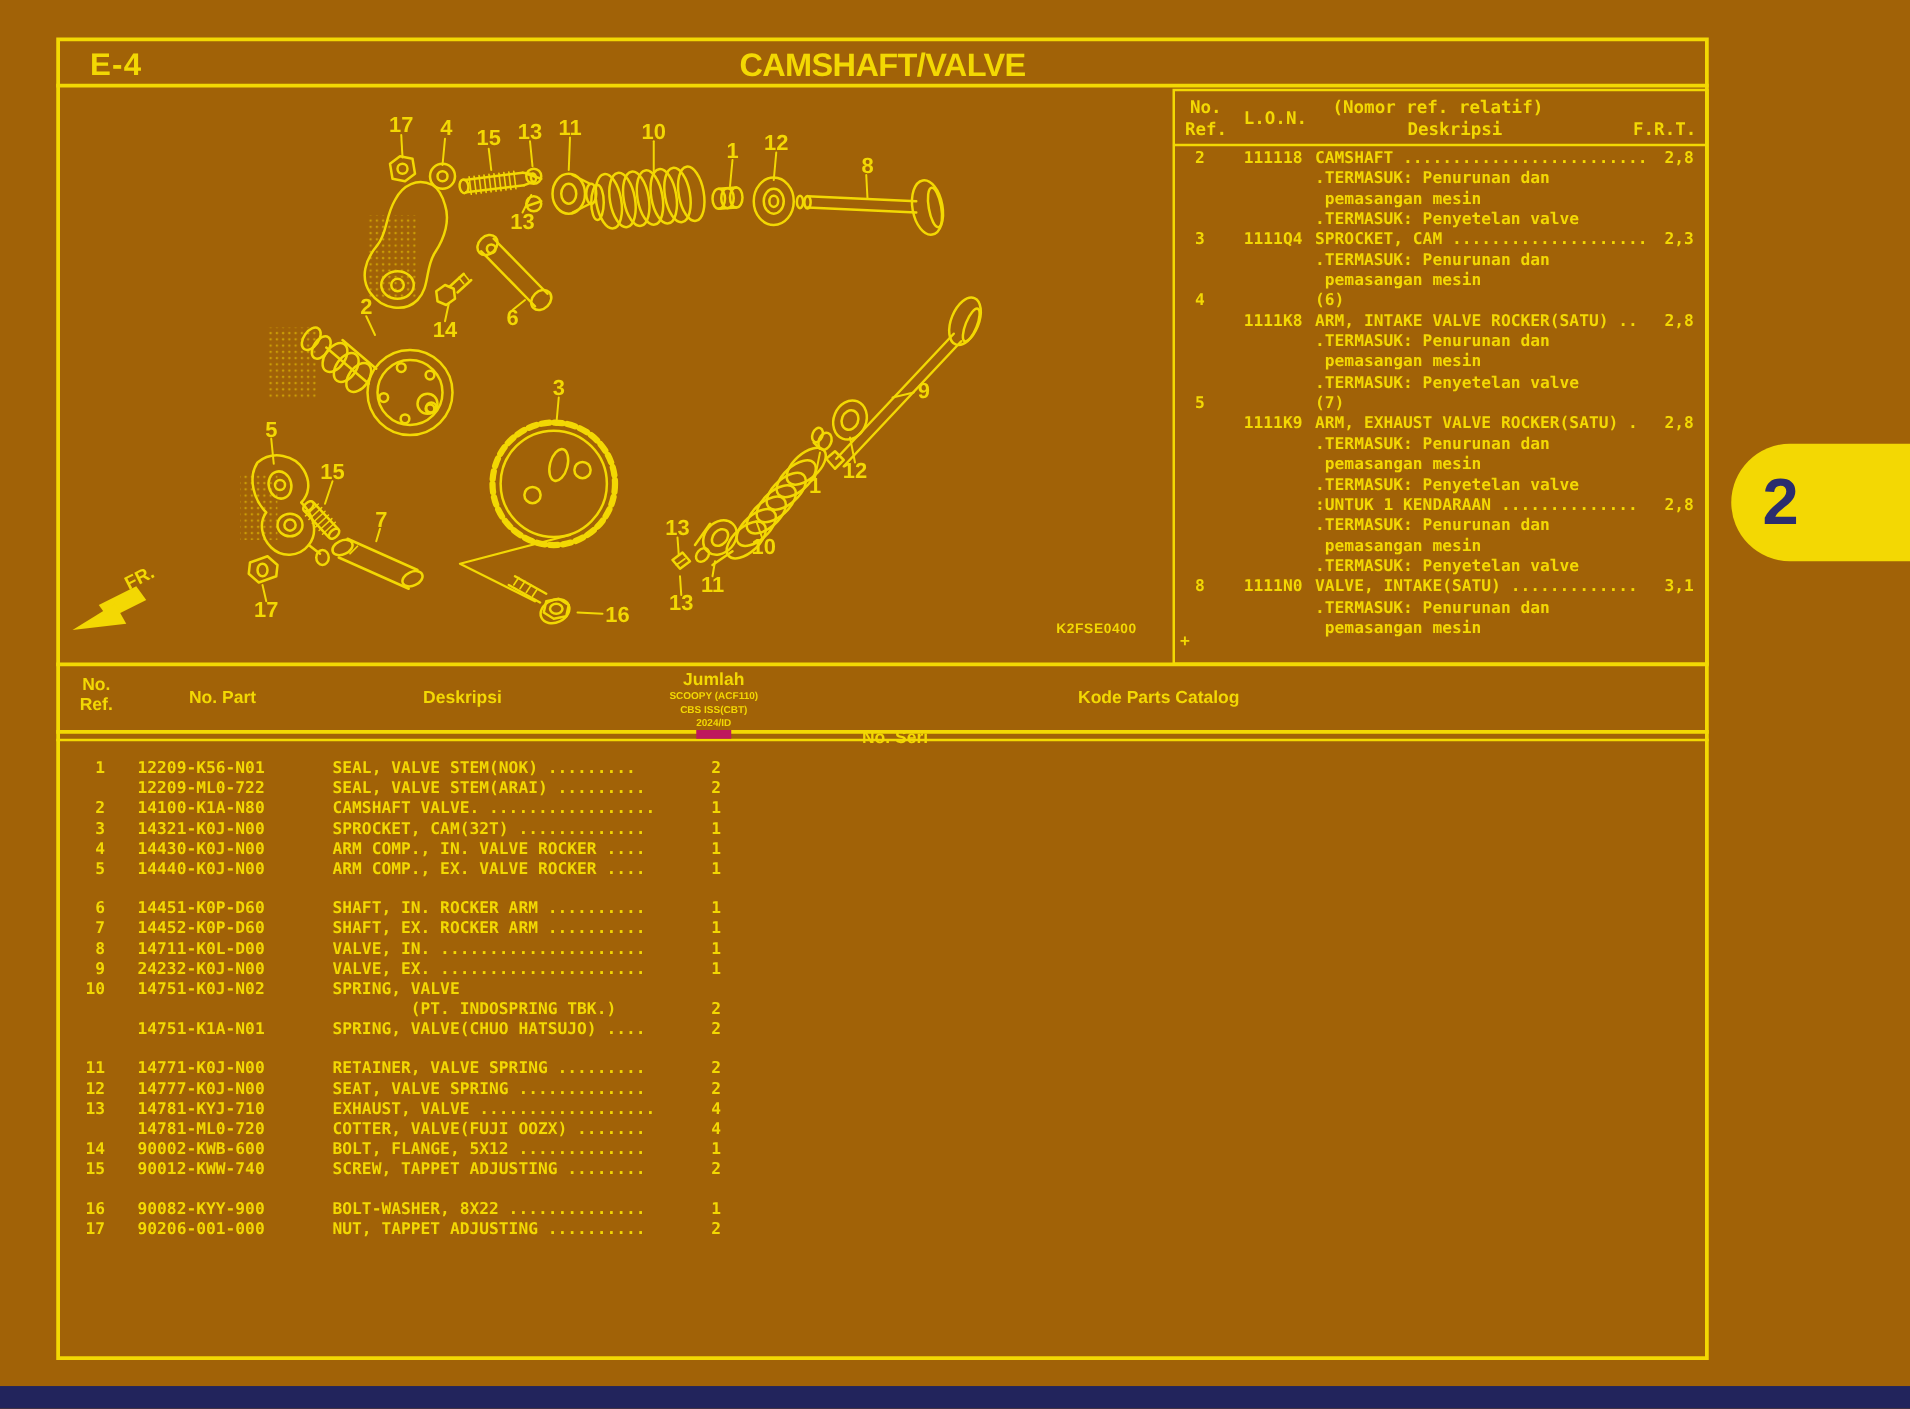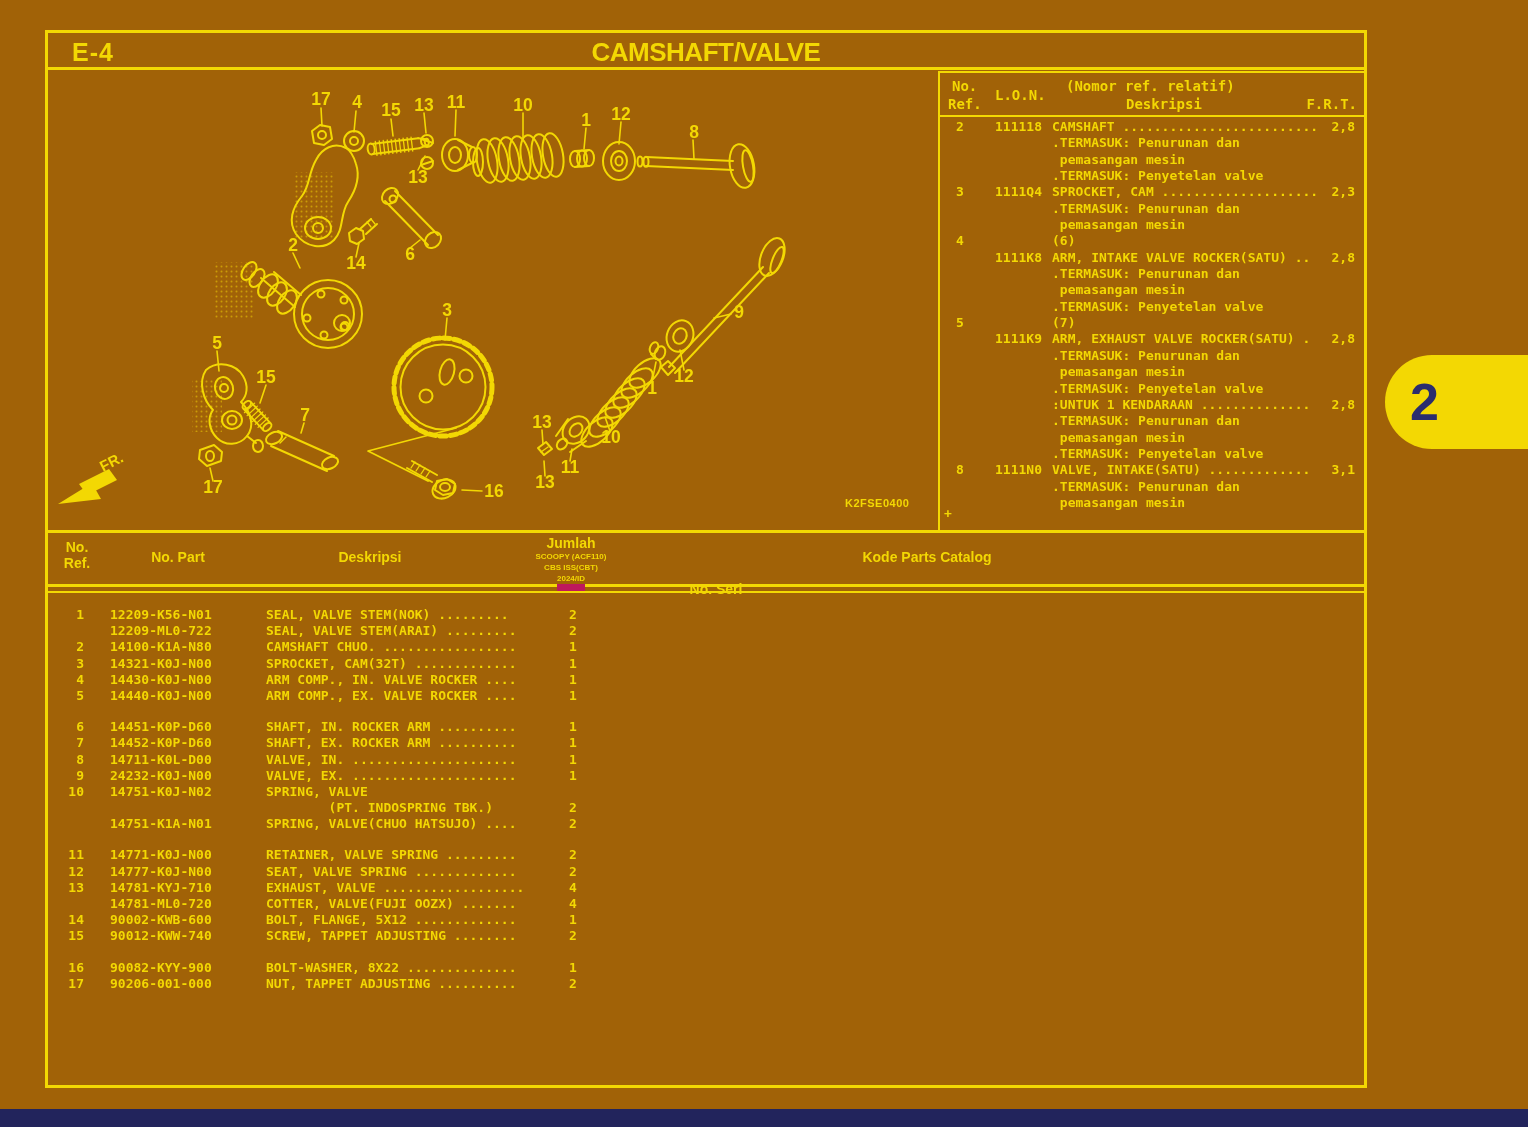--- a/index.html
+++ b/index.html
@@ -411,21 +411,21 @@
     <div class="pt-sub">SCOOPY (ACF110)</div>
     <div class="pt-sub">CBS ISS(CBT)</div>
     <div class="pt-sub"><span class="u">2024/ID</span></div>
   </div>
   <div class="pt-h" style="left:666px;top:549px;width:100px;margin-top:32px;">No. Seri</div>
   <div class="pt-h" style="left:847px;top:549px;width:160px;">Kode Parts Catalog</div>
 
   <div class="parts-rows" id="parts-rows">
       <div class="prow"><span class="pref">1</span><span class="ppart">12209-K56-N01</span><span class="pdesc">SEAL, VALVE STEM(NOK) .........</span><span class="pqty">2</span></div>
       <div class="prow"><span class="pref"></span><span class="ppart">12209-ML0-722</span><span class="pdesc">SEAL, VALVE STEM(ARAI) .........</span><span class="pqty">2</span></div>
-      <div class="prow"><span class="pref">2</span><span class="ppart">14100-K1A-N80</span><span class="pdesc">CAMSHAFT CHUO. .................</span><span class="pqty">1</span></div>
+      <div class="prow"><span class="pref">2</span><span class="ppart">14100-K1A-N80</span><span class="pdesc">CAMSHAFT VALVE. .................</span><span class="pqty">1</span></div>
       <div class="prow"><span class="pref">3</span><span class="ppart">14321-K0J-N00</span><span class="pdesc">SPROCKET, CAM(32T) .............</span><span class="pqty">1</span></div>
       <div class="prow"><span class="pref">4</span><span class="ppart">14430-K0J-N00</span><span class="pdesc">ARM COMP., IN. VALVE ROCKER ....</span><span class="pqty">1</span></div>
       <div class="prow"><span class="pref">5</span><span class="ppart">14440-K0J-N00</span><span class="pdesc">ARM COMP., EX. VALVE ROCKER ....</span><span class="pqty">1</span></div>
       <div class="psp"></div>
       <div class="prow"><span class="pref">6</span><span class="ppart">14451-K0P-D60</span><span class="pdesc">SHAFT, IN. ROCKER ARM ..........</span><span class="pqty">1</span></div>
       <div class="prow"><span class="pref">7</span><span class="ppart">14452-K0P-D60</span><span class="pdesc">SHAFT, EX. ROCKER ARM ..........</span><span class="pqty">1</span></div>
       <div class="prow"><span class="pref">8</span><span class="ppart">14711-K0L-D00</span><span class="pdesc">VALVE, IN. .....................</span><span class="pqty">1</span></div>
       <div class="prow"><span class="pref">9</span><span class="ppart">24232-K0J-N00</span><span class="pdesc">VALVE, EX. .....................</span><span class="pqty">1</span></div>
       <div class="prow"><span class="pref">10</span><span class="ppart">14751-K0J-N02</span><span class="pdesc">SPRING, VALVE</span></div>
       <div class="prow"><span class="pref"></span><span class="ppart"></span><span class="pdesc">        (PT. INDOSPRING TBK.)</span><span class="pqty">2</span></div>

